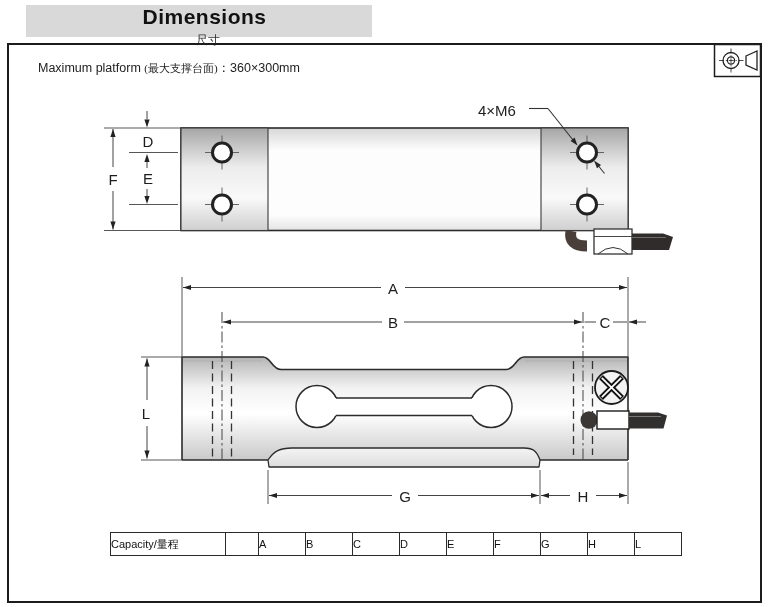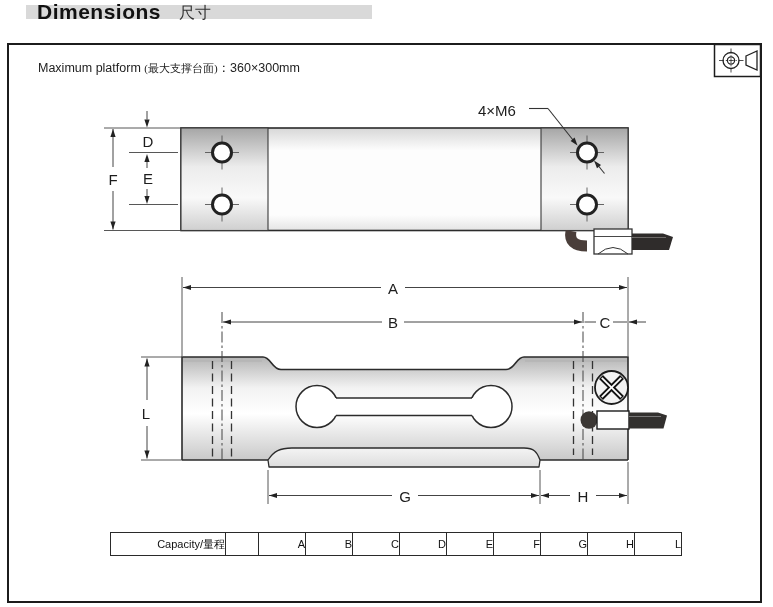--- a/index.html
+++ b/index.html
@@ -1,44 +1,44 @@
 <!DOCTYPE html>
 <html><head>
 <meta charset="utf-8">
 <style>
   html,body{margin:0;padding:0;}
   body{
     width:773px;height:607px;position:relative;background:#ffffff;
     font-family:"Liberation Sans", sans-serif;color:#1d1d1d;overflow:hidden;
   }
   .titlebar{
-    position:absolute;left:26px;top:5px;width:346px;height:14px;
-    background:#d9d9d9;display:flex;align-items:center;
+    position:absolute;left:26px;top:5px;width:346px;height:32px;
+    background:#d9d9d9;display:flex;align-items:center;flex-direction:column;
   }
   .titlebar .title{
     font-size:21px;font-weight:bold;letter-spacing:.5px;margin-left:11px;color:#111;
   }
   .titlebar .subtitle{
-    font-size:16px;color:#333;margin-left:18px;padding-top:3px;
+    font-size:12px;color:#333;margin-left:18px;padding-top:3px;
   }
   .frame{
     position:absolute;left:7px;top:43px;width:755px;height:560px;
     border:2px solid #1c1c1c;box-sizing:border-box;background:transparent;
   }
   .note{
     position:absolute;left:38px;top:60px;font-size:12.5px;color:#222;white-space:nowrap;
   }
   .note .zh{font-size:11px;font-family:Liberation Serif, serif;}
   svg.drawing{position:absolute;left:0;top:0;}
   .dimtable{
     position:absolute;left:110px;top:532px;border-collapse:collapse;table-layout:fixed;
     font-size:11px;color:#111;
   }
   .dimtable td{
-    border:1px solid #2a2a2a;text-align:right;vertical-align:middle;
+    border:1px solid #2a2a2a;text-align:left;vertical-align:middle;
     padding:0;height:21px;background:#fff;
   }
   .dimtable tr.hdr td{height:22px;}
 </style>
 </head>
 <body>
 
 <div class="titlebar">
   <span class="title">Dimensions</span>
   <span class="subtitle">尺寸</span>

